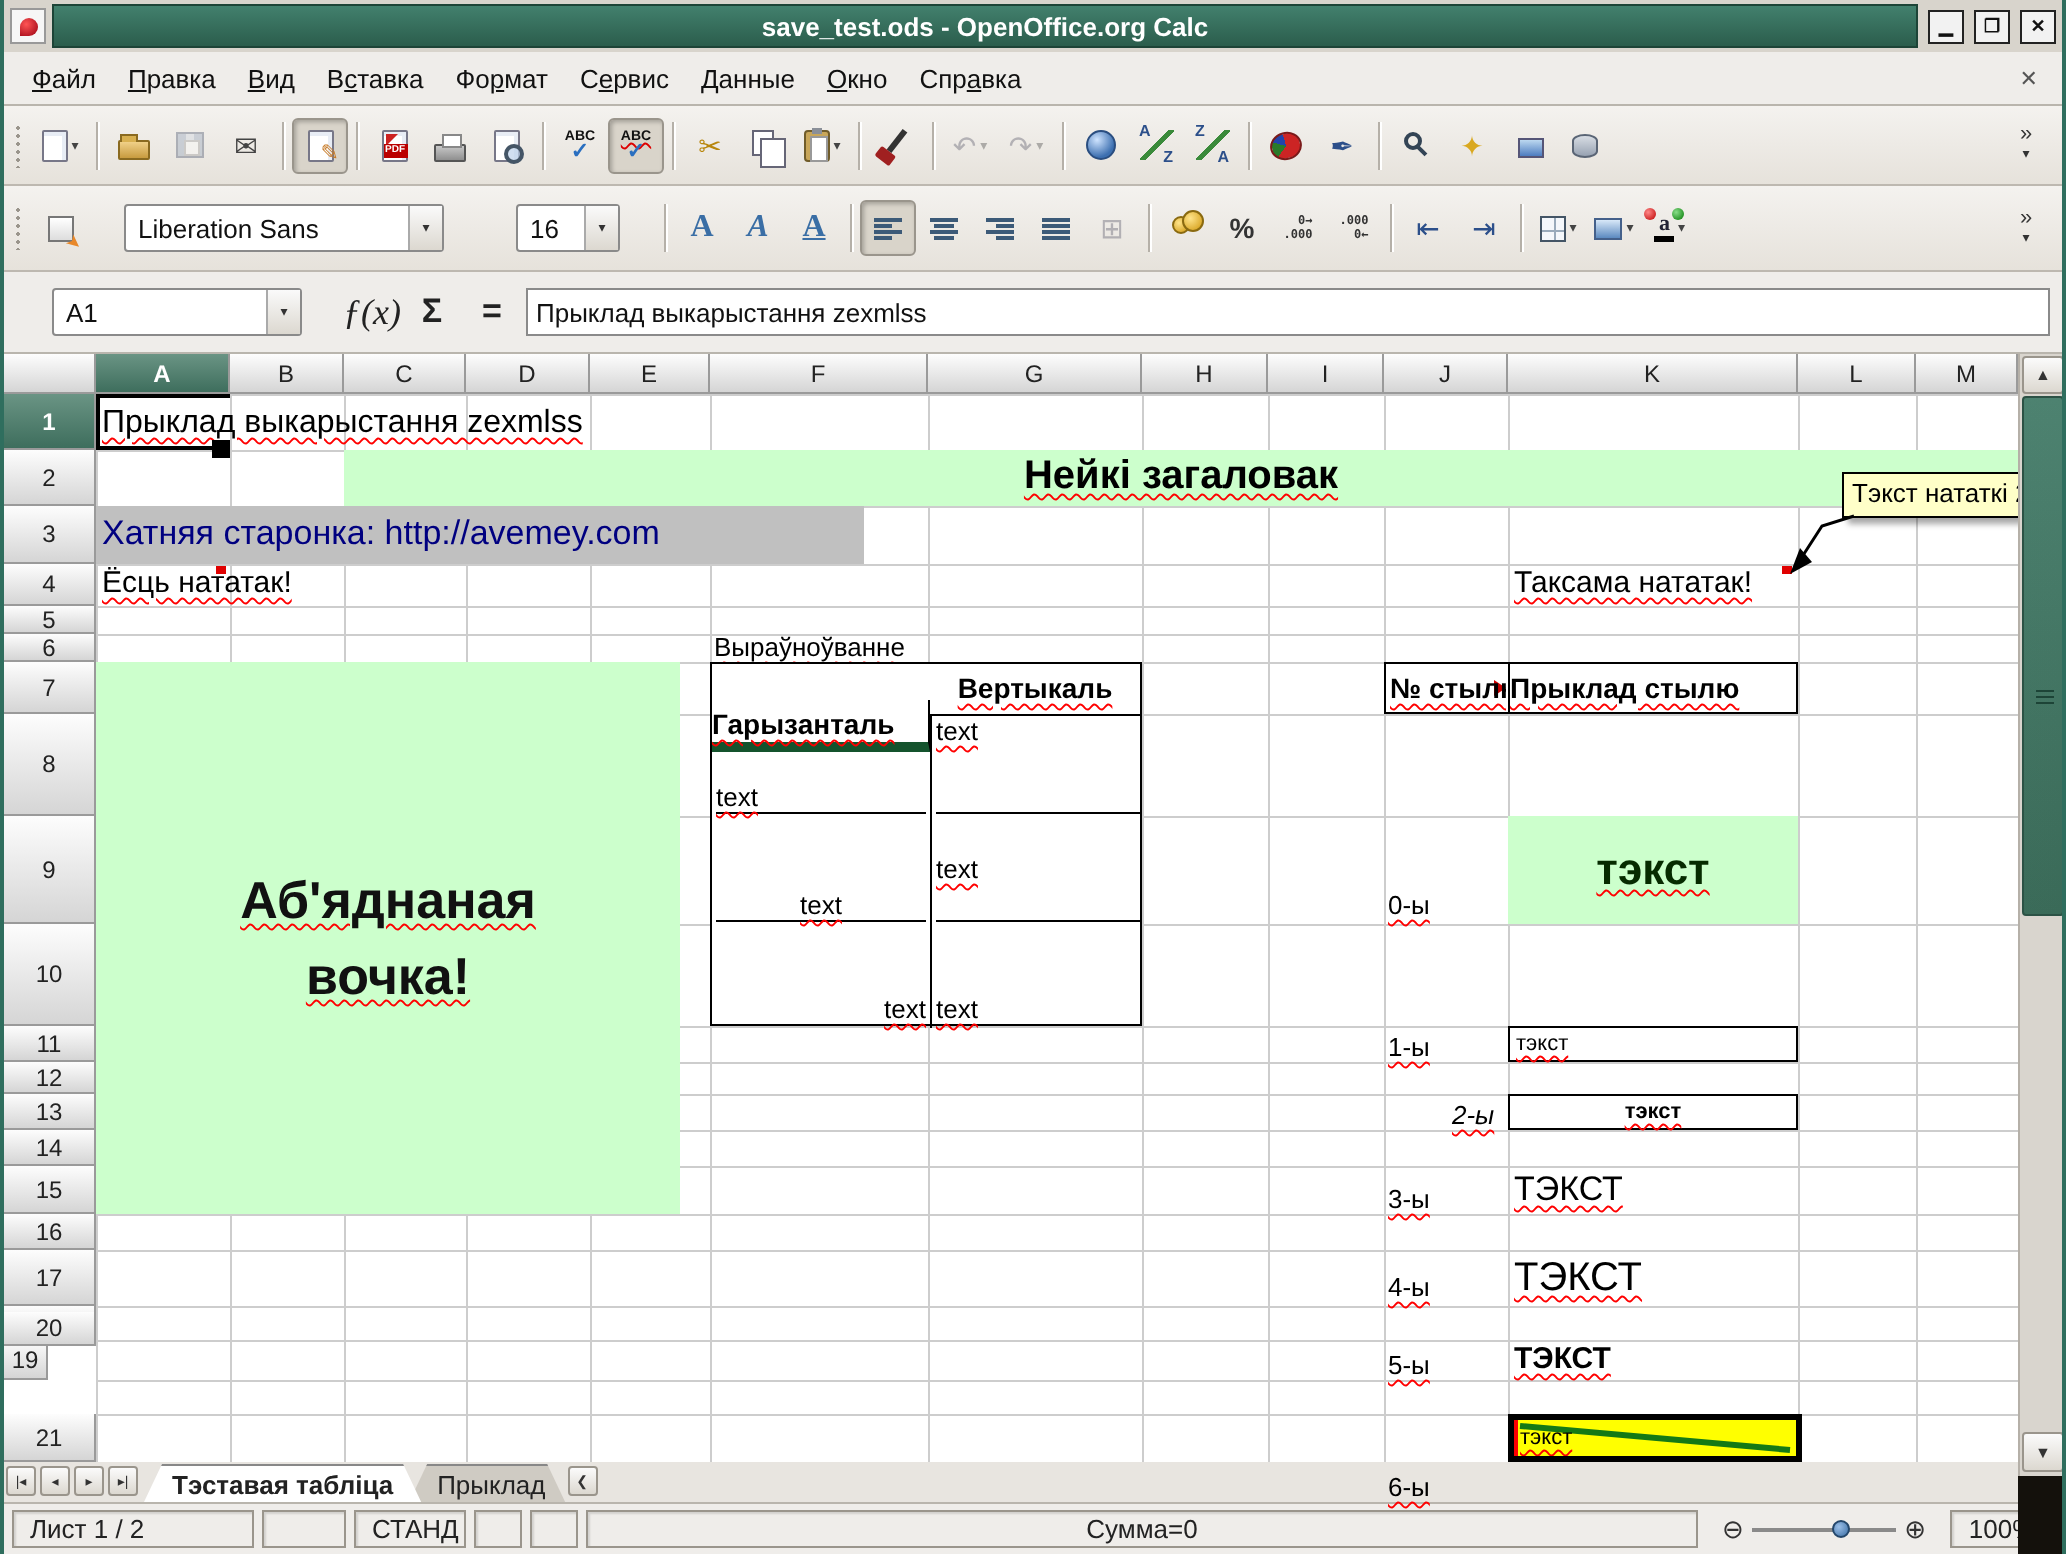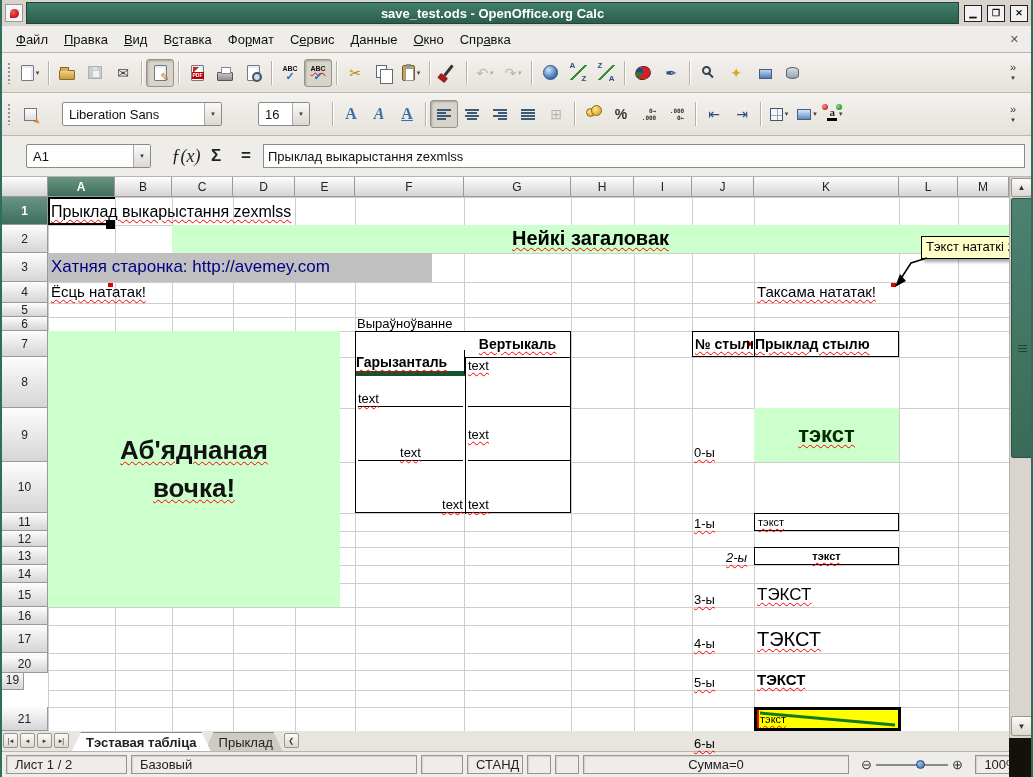--- a/index.html
+++ b/index.html
@@ -550,21 +550,20 @@
     <div id="tabslist" style="display:flex;margin-left:2px;">
         <div class="sheettab active">Тэставая табліца</div>
         <div class="sheettab" style="max-width: 78px; overflow: hidden; margin-left: -6px;">Прыклад</div>
       </div>
     <div class="tabnav" style="margin-left:1px;">❮</div>
 
   </div>
 
   <div id="statusbar">
     <div class="stseg" style="width:121px;">Лист 1 / 2</div>
-    <div class="stseg" style="width:286px;">Базовый</div>
     <div class="stseg" style="width:42px;"></div>
     <div class="stseg" style="width:56px;">СТАНД</div>
     <div class="stseg" style="width:24px;"></div>
     <div class="stseg" style="width:24px;"></div>
     <div class="stseg" style="flex:1;justify-content:center;">Сумма=0</div>
     <div class="stseg" style="width:118px;gap:4px;border:none;box-shadow:none;">
       <span style="color:#333;">⊖</span>
       <span style="flex:1;height:2px;background:#8a8a8a;position:relative;display:block;">
         <i style="position:absolute;left:55%;top:-4px;width:9px;height:9px;border-radius:50%;background:radial-gradient(circle at 35% 35%,#9cc0e8,#3a6ea5);border:1px solid #24476b;"></i>
       </span>

